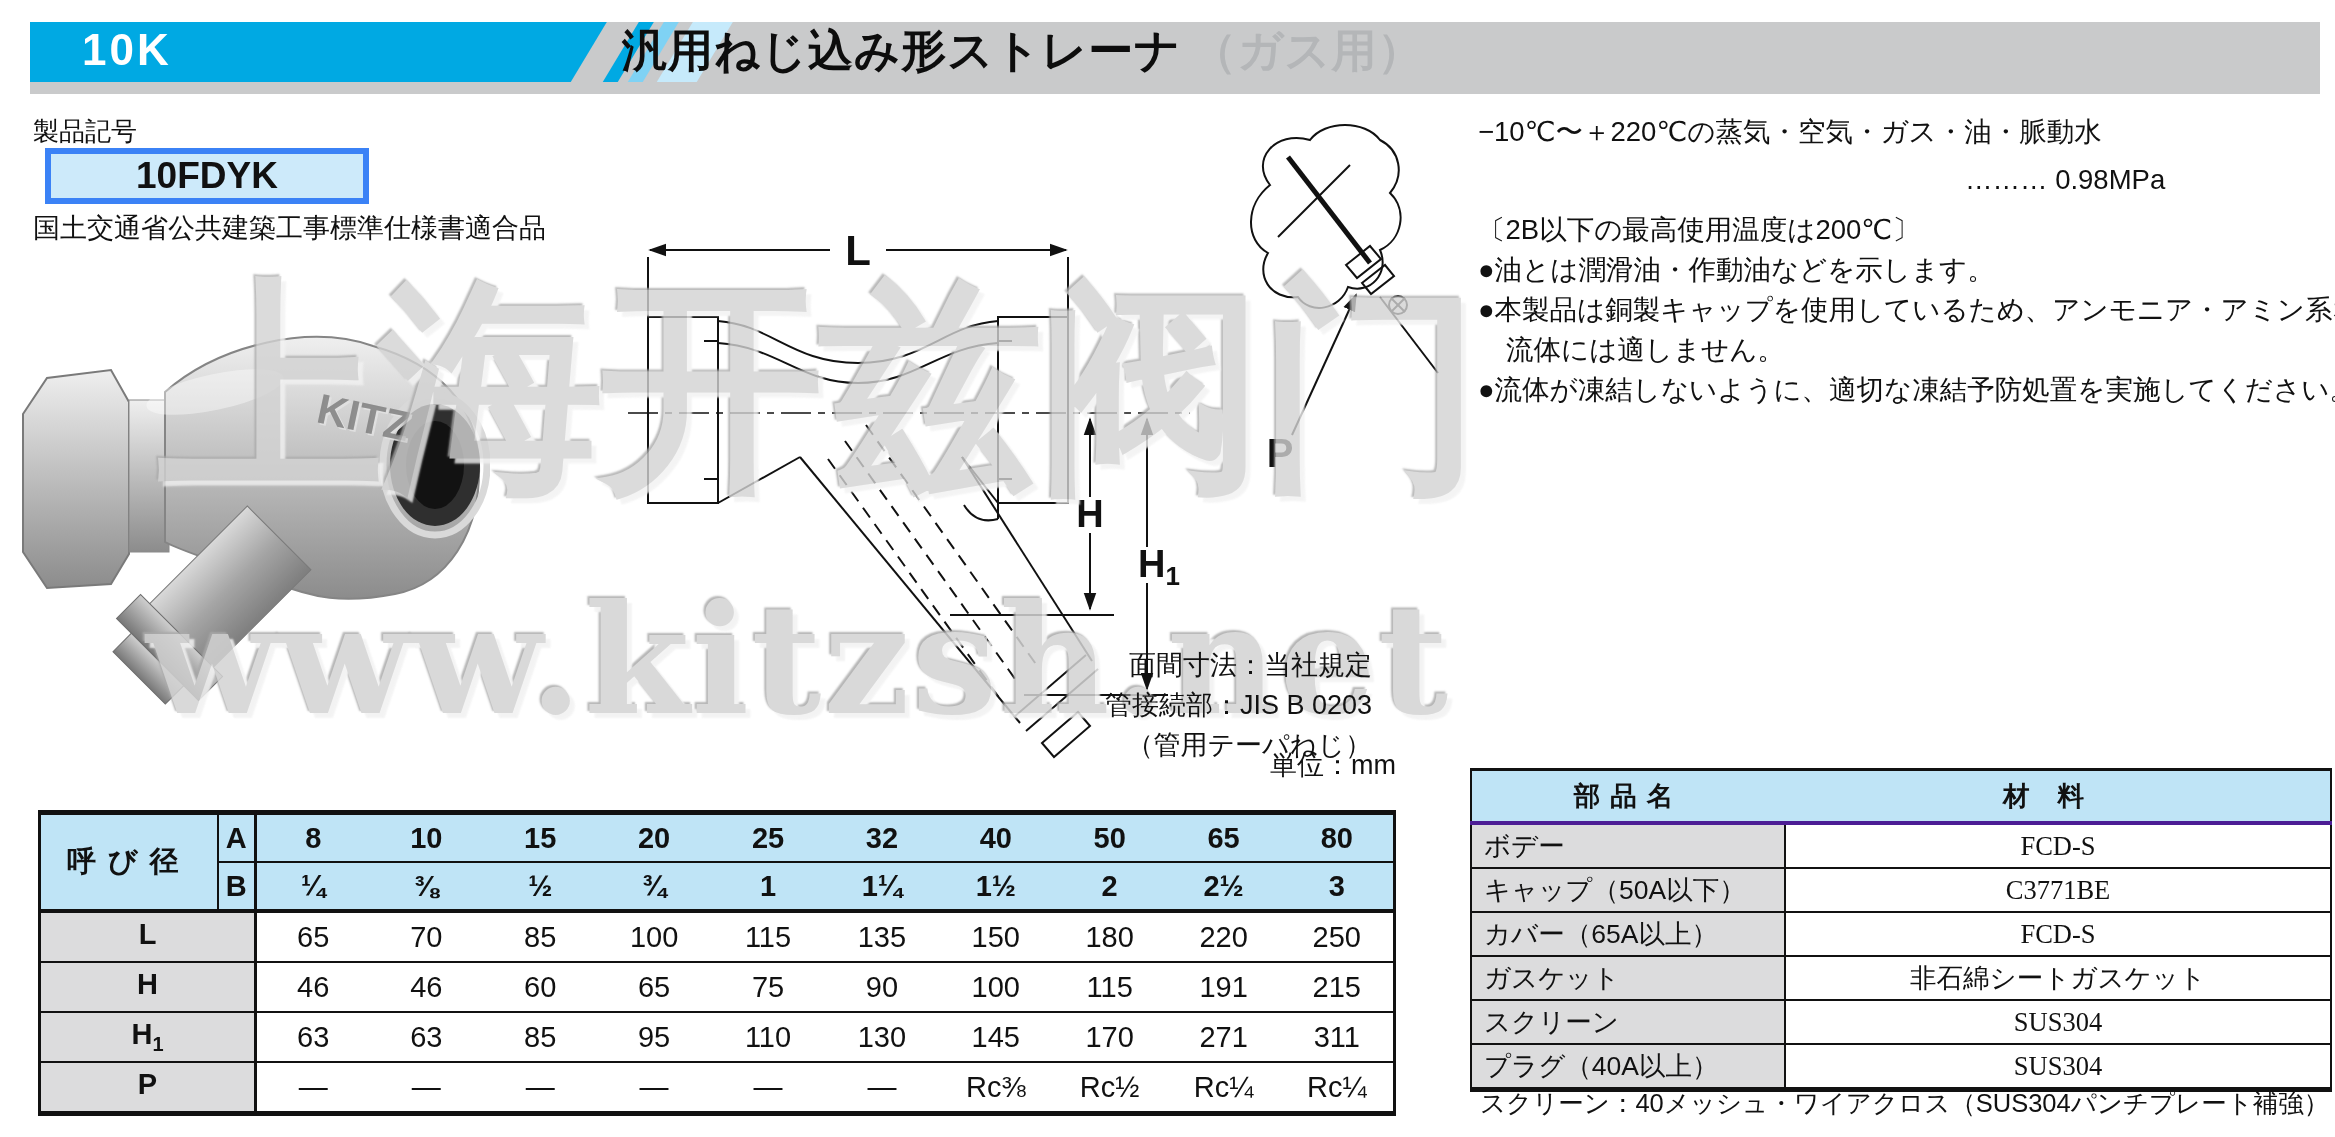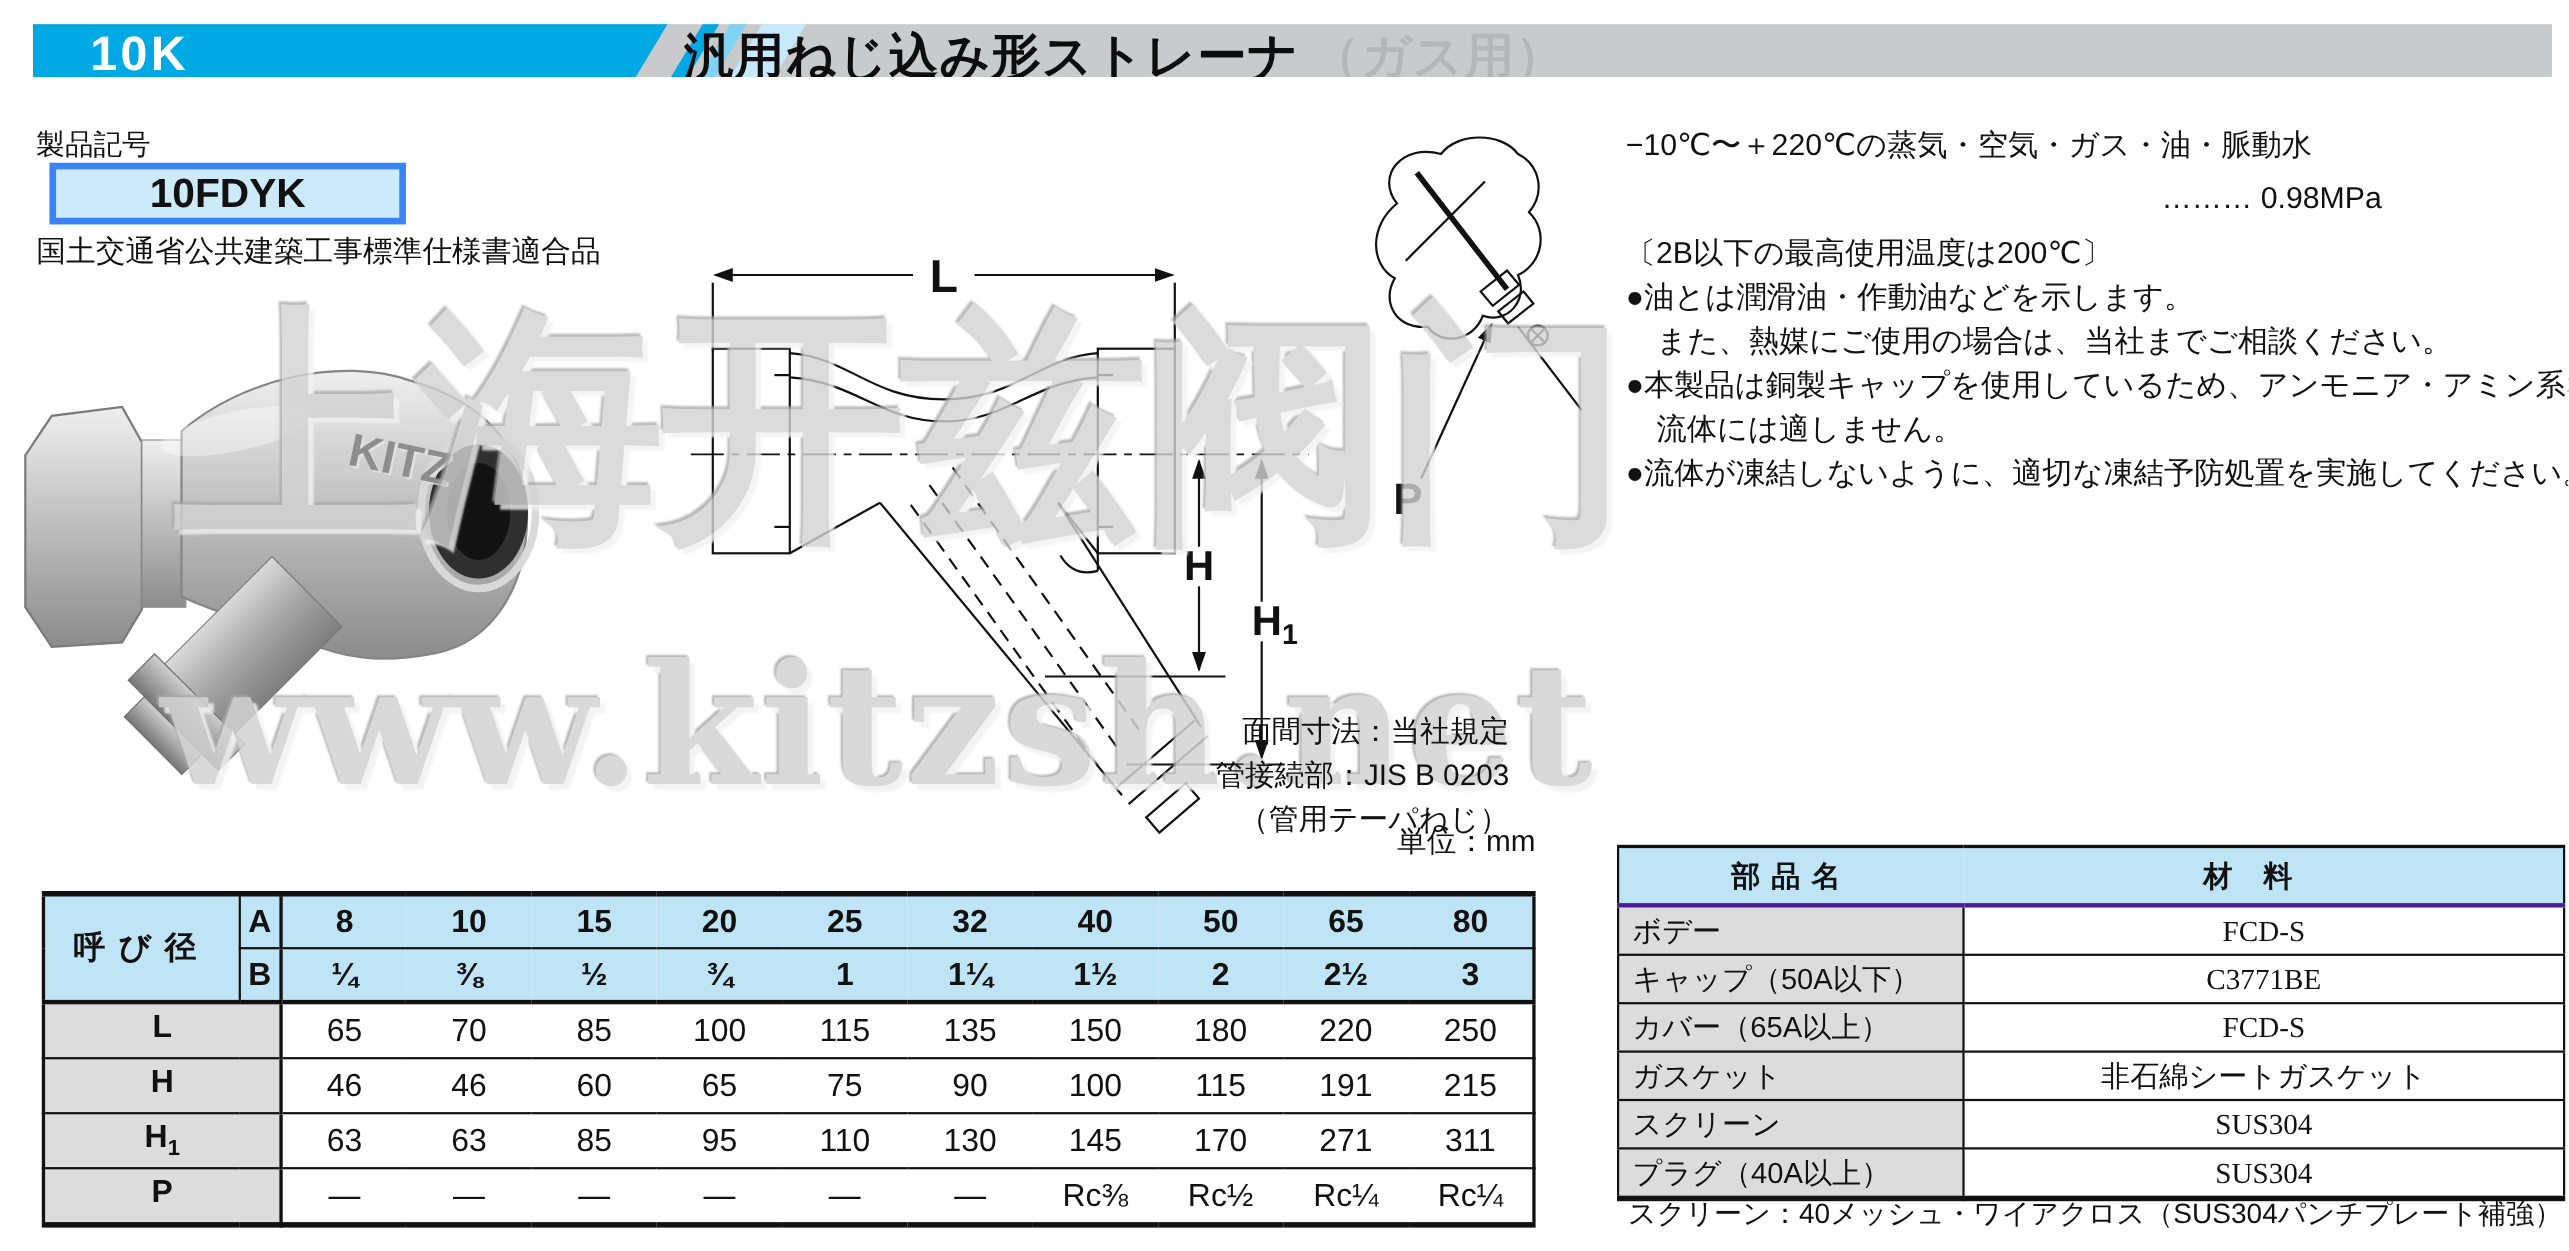--- a/index.html
+++ b/index.html
@@ -1,20 +1,20 @@
 <!DOCTYPE html>
 <html lang="ja"><head>
 <meta charset="utf-8">
 <style>
   html,body{margin:0;padding:0;background:#ffffff;}
   .page{position:relative;width:2335px;height:1137px;background:#fff;overflow:hidden;
         font-family:"Liberation Sans","DejaVu Sans",sans-serif;color:#111;}
 
   
-  .banner{position:absolute;left:30px;top:22px;width:2290px;height:48px;background:#c9cacb;overflow:hidden;z-index:4;}
+  .banner{position:absolute;left:30px;top:22px;width:2290px;height:72px;background:#c9cacb;overflow:hidden;z-index:4;}
   .b-cyan{position:absolute;left:-80px;top:-4px;width:640px;height:64px;background:#00a9e3;transform:skewX(-31deg);}
   .b-s1{position:absolute;top:-4px;height:64px;width:15px;background:#00a9e3;transform:skewX(-31deg);left:592px;}
   .b-s2{position:absolute;top:-4px;height:64px;width:15px;background:#7fd2f4;transform:skewX(-31deg);left:617px;}
   .b-s3{position:absolute;top:-4px;height:64px;width:40px;background:#c6eafb;transform:skewX(-31deg);left:646px;}
   .b-10k{position:absolute;left:52px;top:0;line-height:56px;font-size:44px;font-weight:bold;color:#fff;letter-spacing:3px;}
   .b-title{position:absolute;left:592px;top:0;line-height:58px;font-size:45px;font-weight:bold;color:#0d0d0d;letter-spacing:1px;white-space:nowrap;}
   .b-suffix{color:#b4b6b8;margin-left:10px;}
 
   
   .code-label{position:absolute;left:33px;top:114px;font-size:26px;z-index:4;}
@@ -198,21 +198,20 @@
     <div>管接続部：JIS B 0203</div>
     <div>（管用テーパねじ）</div>
   </div>
   <div class="unit">単位：mm</div>
 
   <div class="specs">
     <div class="ln">−10℃〜＋220℃の蒸気・空気・ガス・油・脈動水</div>
     <div class="ln ln-right">……… 0.98MPa</div>
     <div class="ln ln-note">〔2B以下の最高使用温度は200℃〕</div>
     <div class="ln">●油とは潤滑油・作動油などを示します。</div>
-    <div class="ln ln-indent">また、熱媒にご使用の場合は、当社までご相談ください。</div>
     <div class="ln">●本製品は銅製キャップを使用しているため、アンモニア・アミン系などの</div>
     <div class="ln ln-indent">流体には適しません。</div>
     <div class="ln">●流体が凍結しないように、適切な凍結予防処置を実施してください。</div>
   </div>
 
   <div class="dim-wrap">
     <table class="dim">
       <colgroup>
           <col style="width:178px">
           <col style="width:38px">

